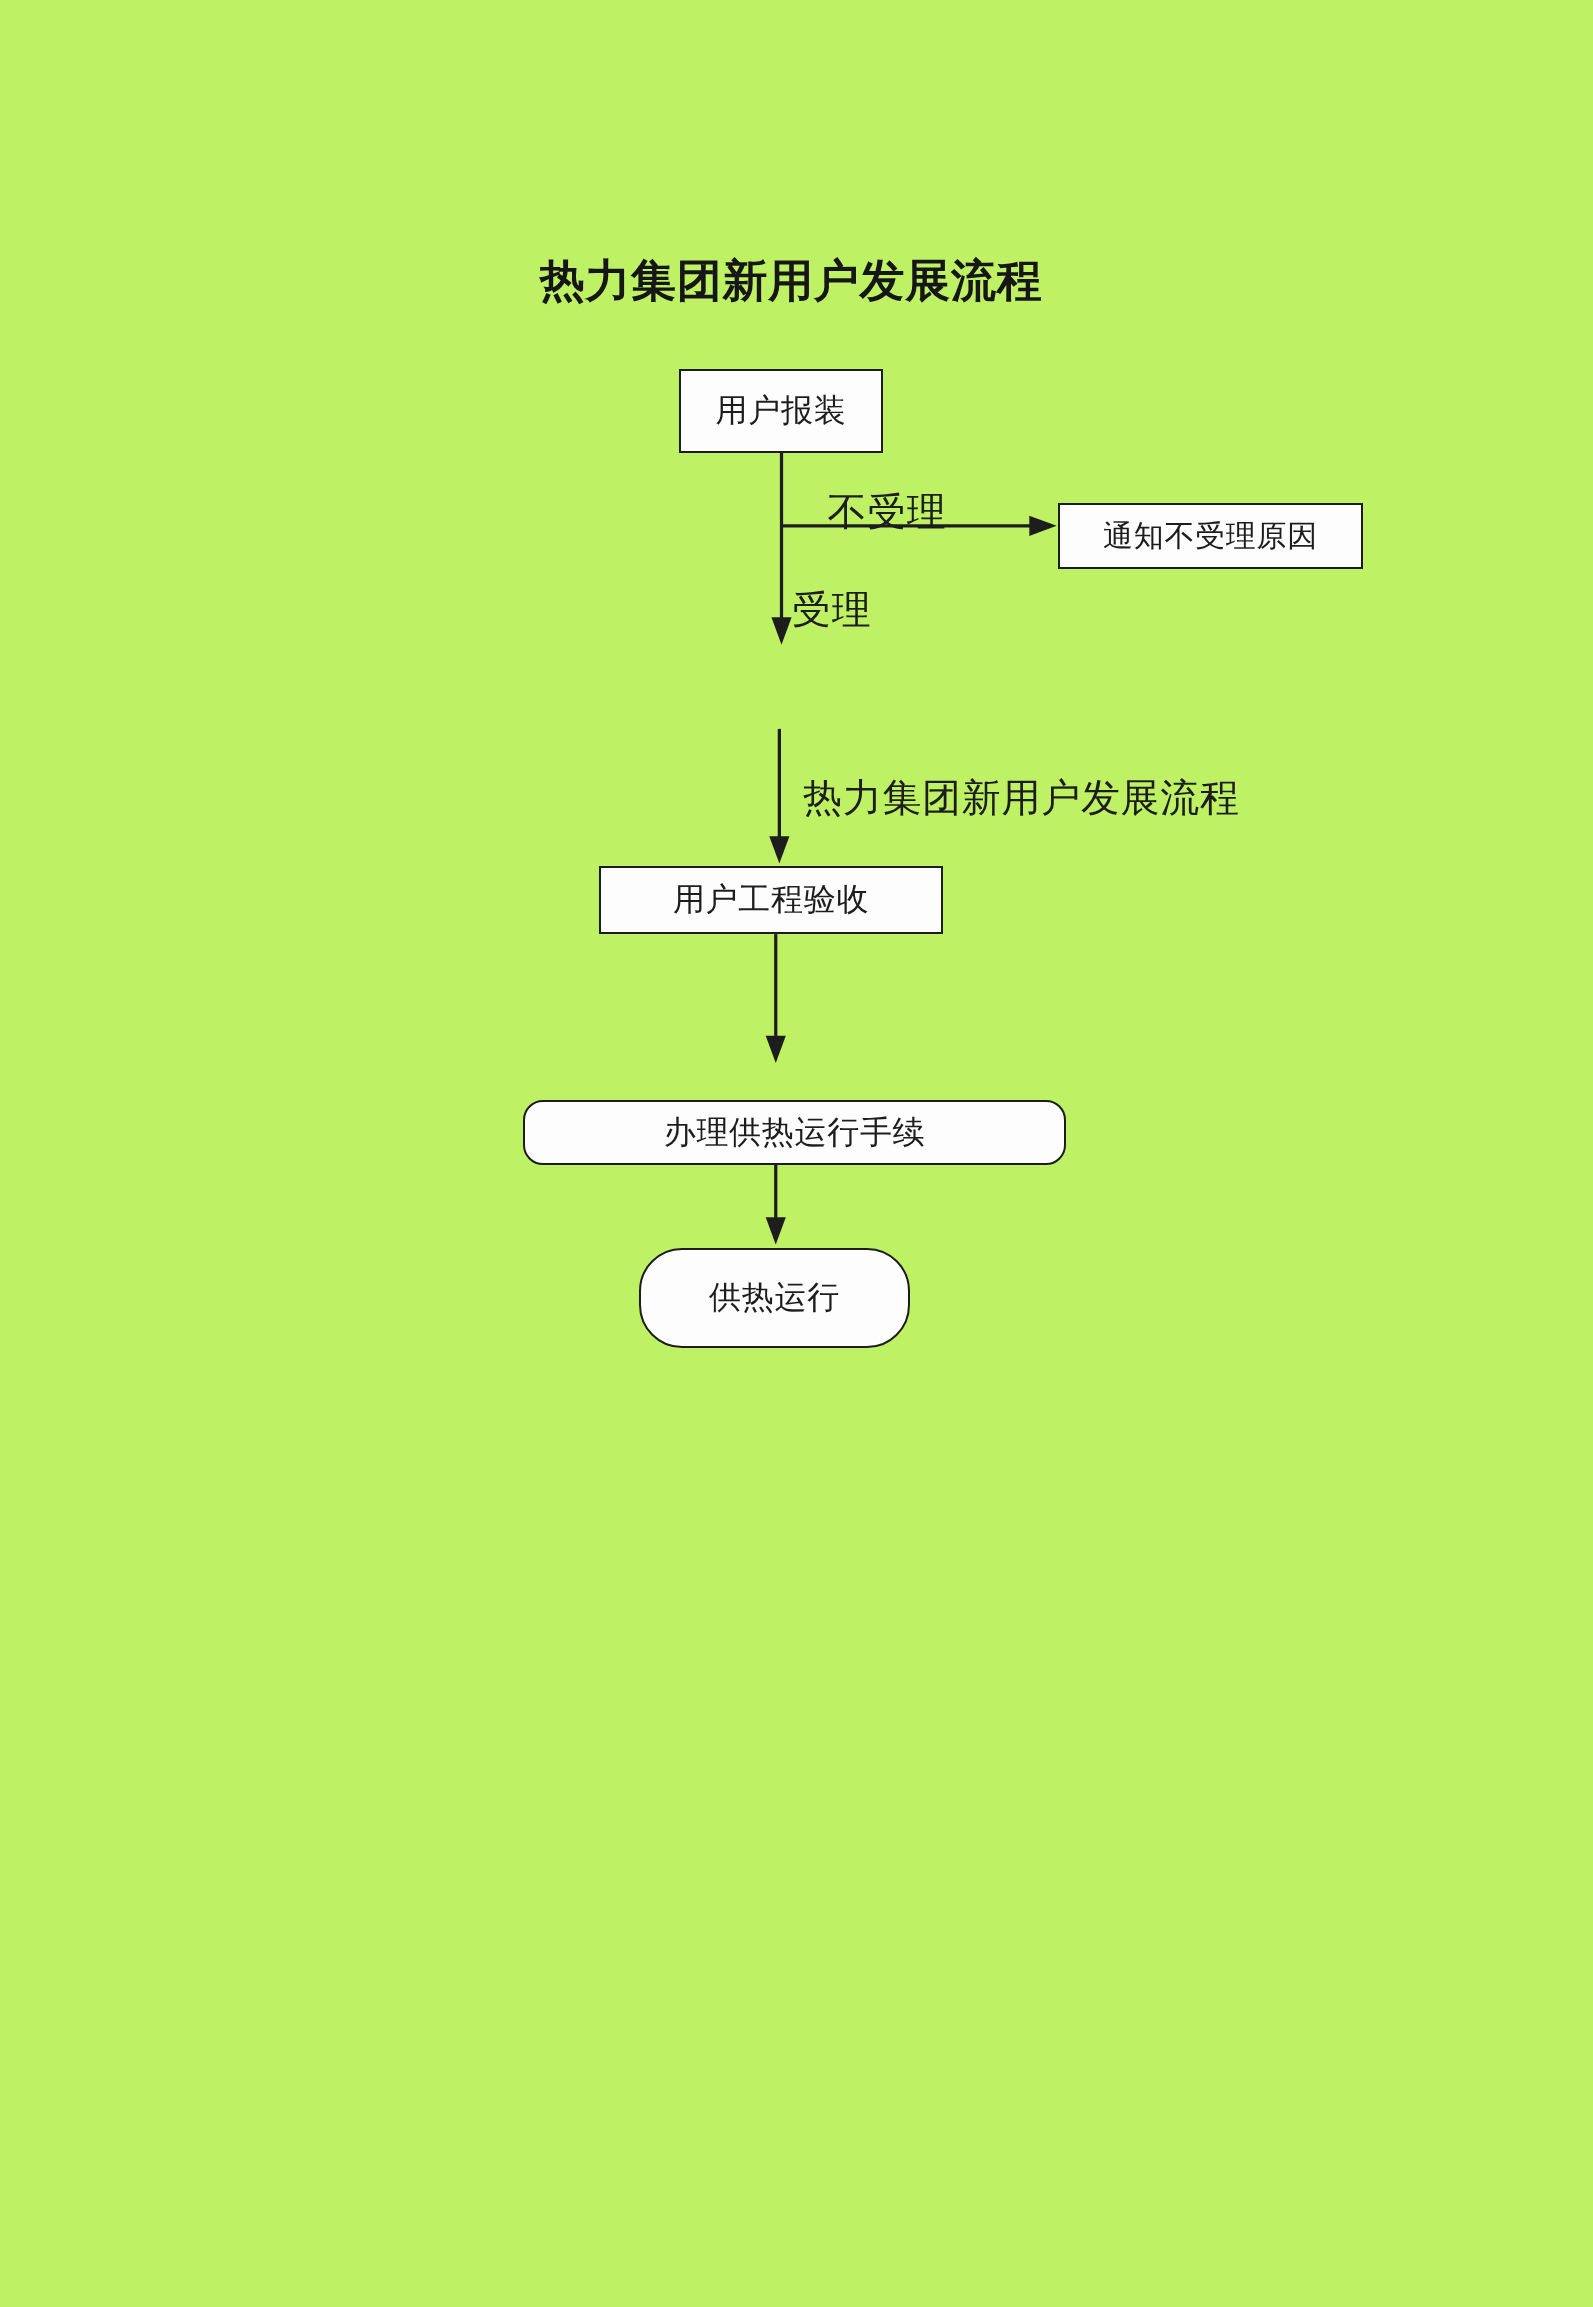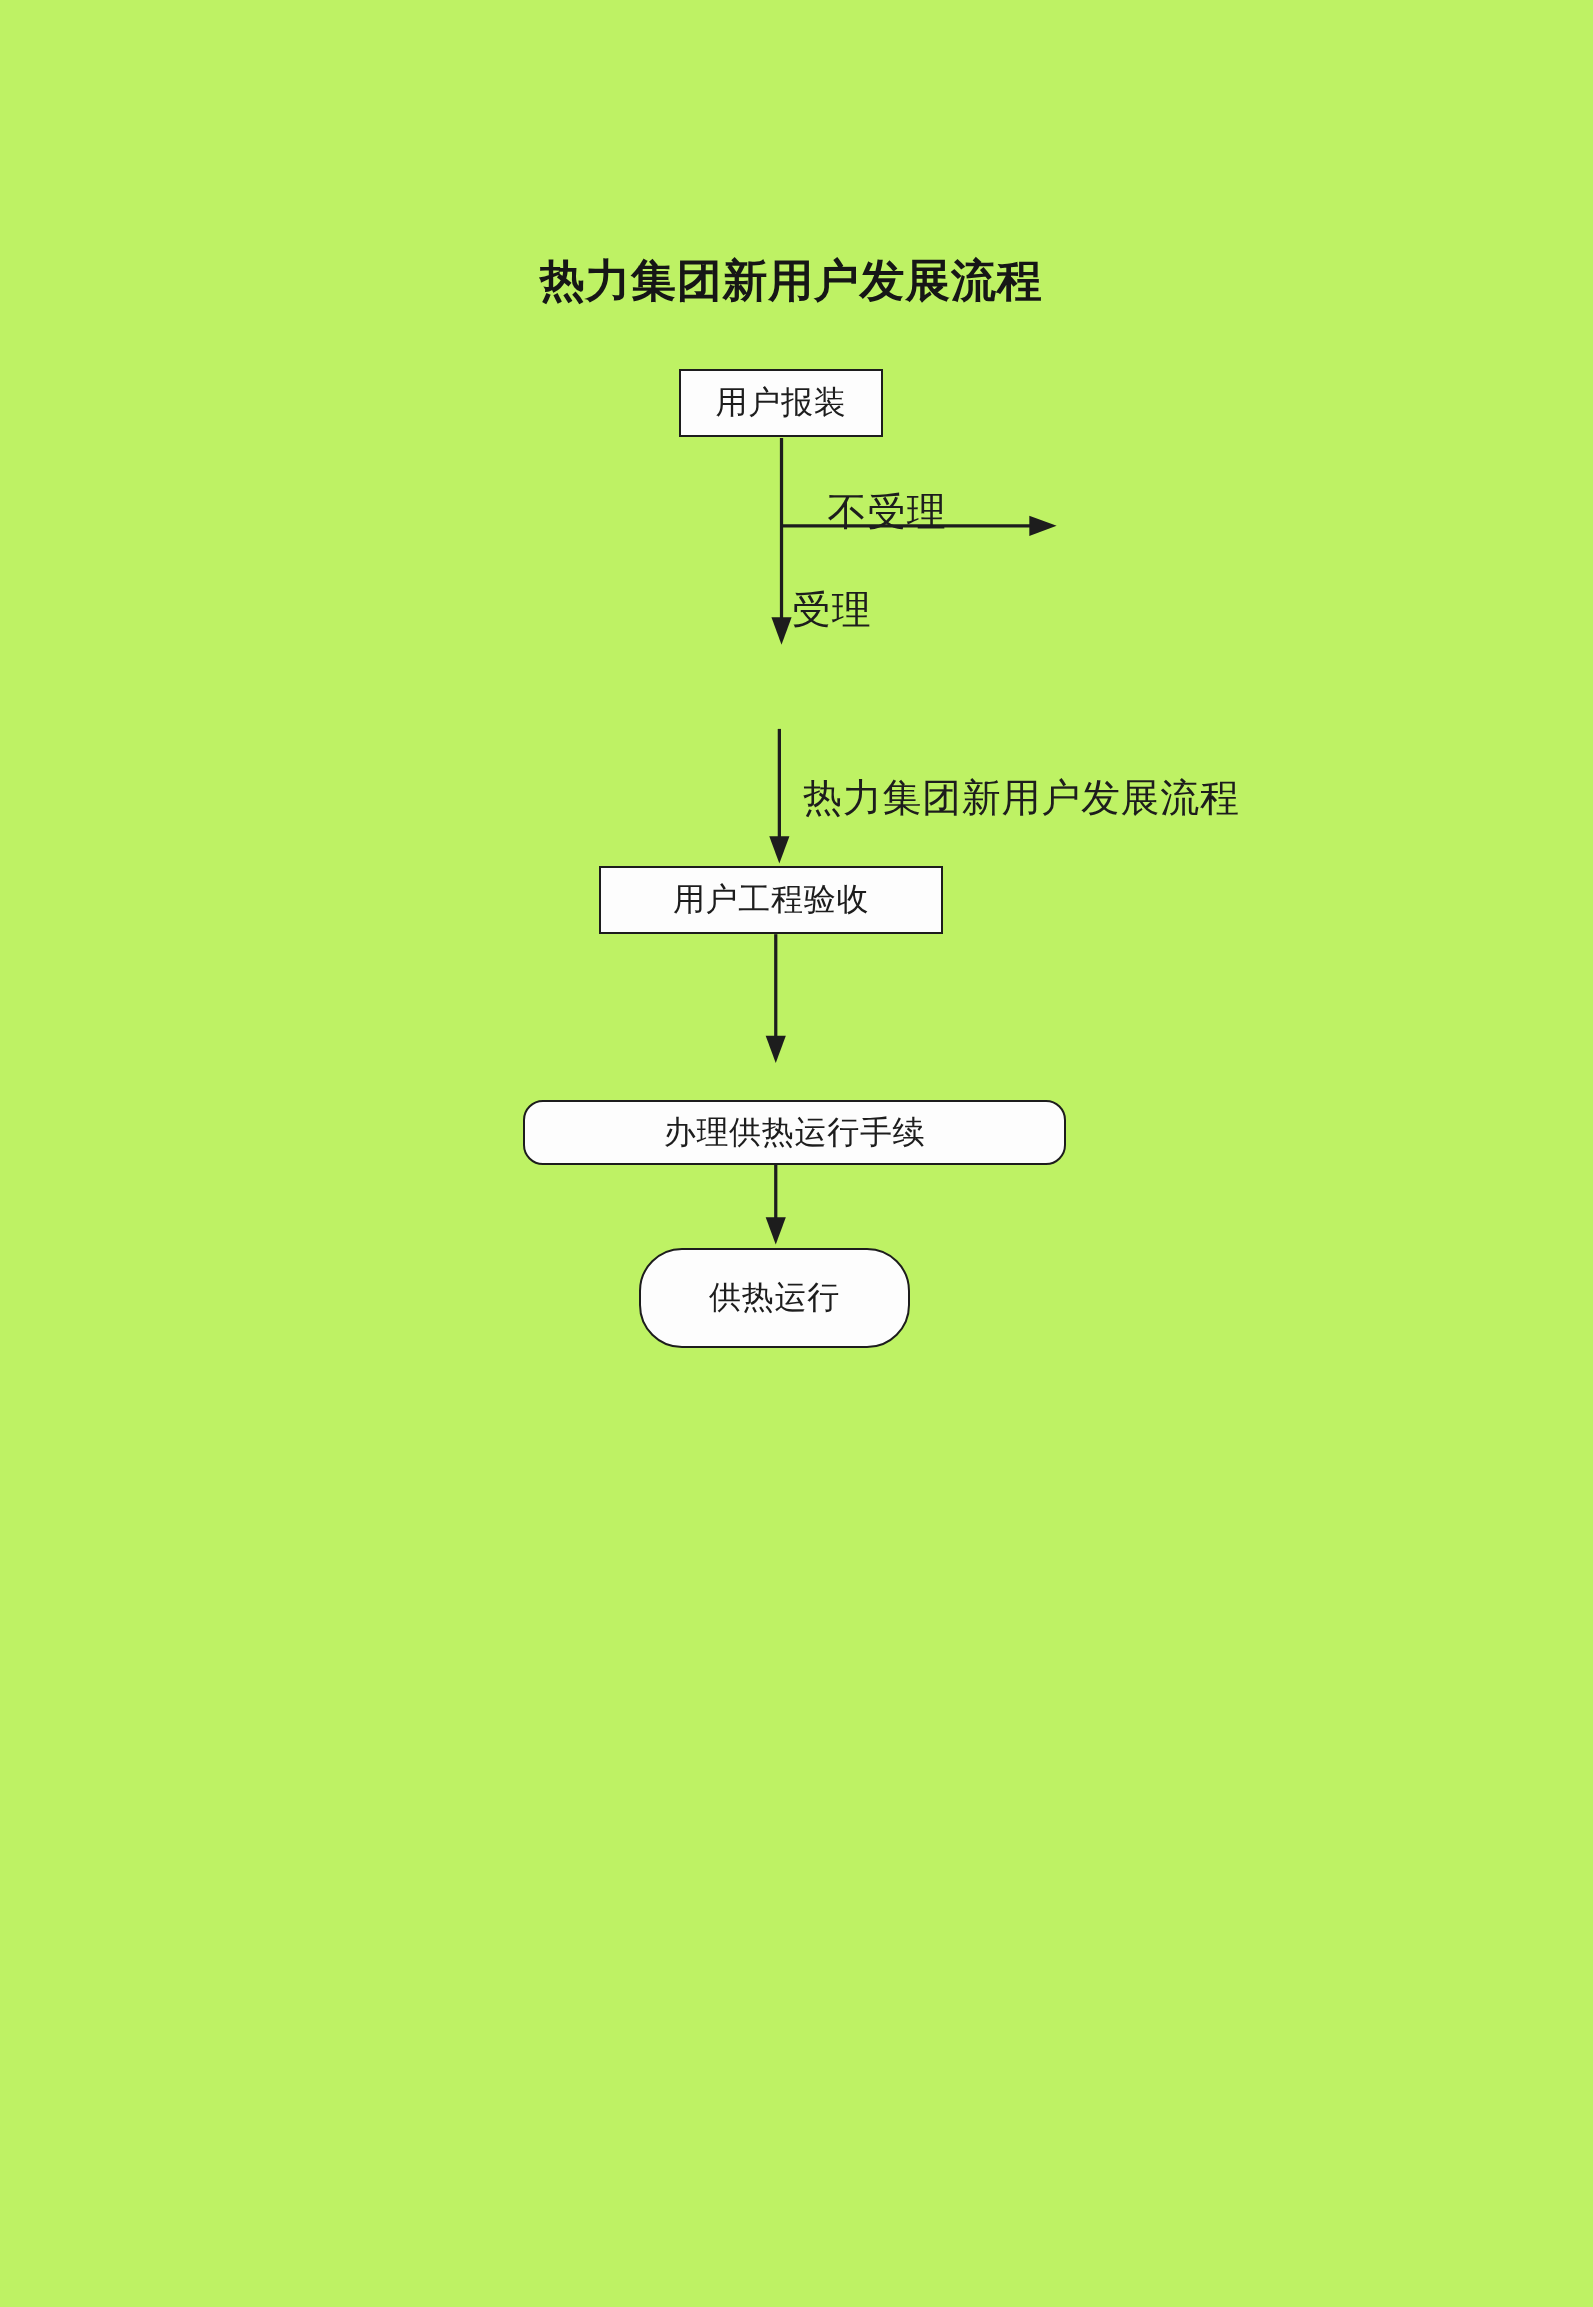--- a/index.html
+++ b/index.html
@@ -34,21 +34,21 @@
     border: 2.9px solid #1d1d1d;
     background: #fdfdfd;
     display: flex;
     align-items: center;
     justify-content: center;
     font-size: 32px;
     letter-spacing: 0.7px;
     white-space: nowrap;
     color: #1d1d1d;
   }
-  .node-apply      { left: 679px;  top: 369px;  width: 204px; height: 68px; }
+  .node-apply      { left: 679px;  top: 369px;  width: 204px; height: 84px; }
   .node-notify     { left: 1058px; top: 503px;  width: 305px; height: 66px; font-size: 30px; }
   .node-survey     { left: 604px;  top: 648px;  width: 352px; height: 81px; }
   .node-acceptance { left: 599px;  top: 866px; width: 344px; height: 68px; }
   .node-procedures { left: 523px;  top: 1100px; width: 543px; height: 65px; border-radius: 20px; }
   .node-operation  { left: 639px;  top: 1248px; width: 271px; height: 100px; border-radius: 43px; }
   .edge-label {
     position: absolute;
     font-size: 39px;
     letter-spacing: 0.7px;
     white-space: nowrap;
@@ -96,20 +96,21 @@
     </g>
 
     <g>
       <line x1="1077" y1="1570" x2="1077" y2="1693"></line>
       <polygon points="1077,1728 1063,1690 1091,1690"></polygon>
     </g>
   </svg>
 
   <div class="node node-apply">用户报装</div>
 
+  <div class="node node-notify">通知不受理原因</div>
 
 
   <div class="node node-acceptance">用户工程验收</div>
 
   <div class="node node-procedures">办理供热运行手续</div>
 
   <div class="node node-operation">供热运行</div>
 
   <div class="edge-label label-reject">不受理</div>
 

